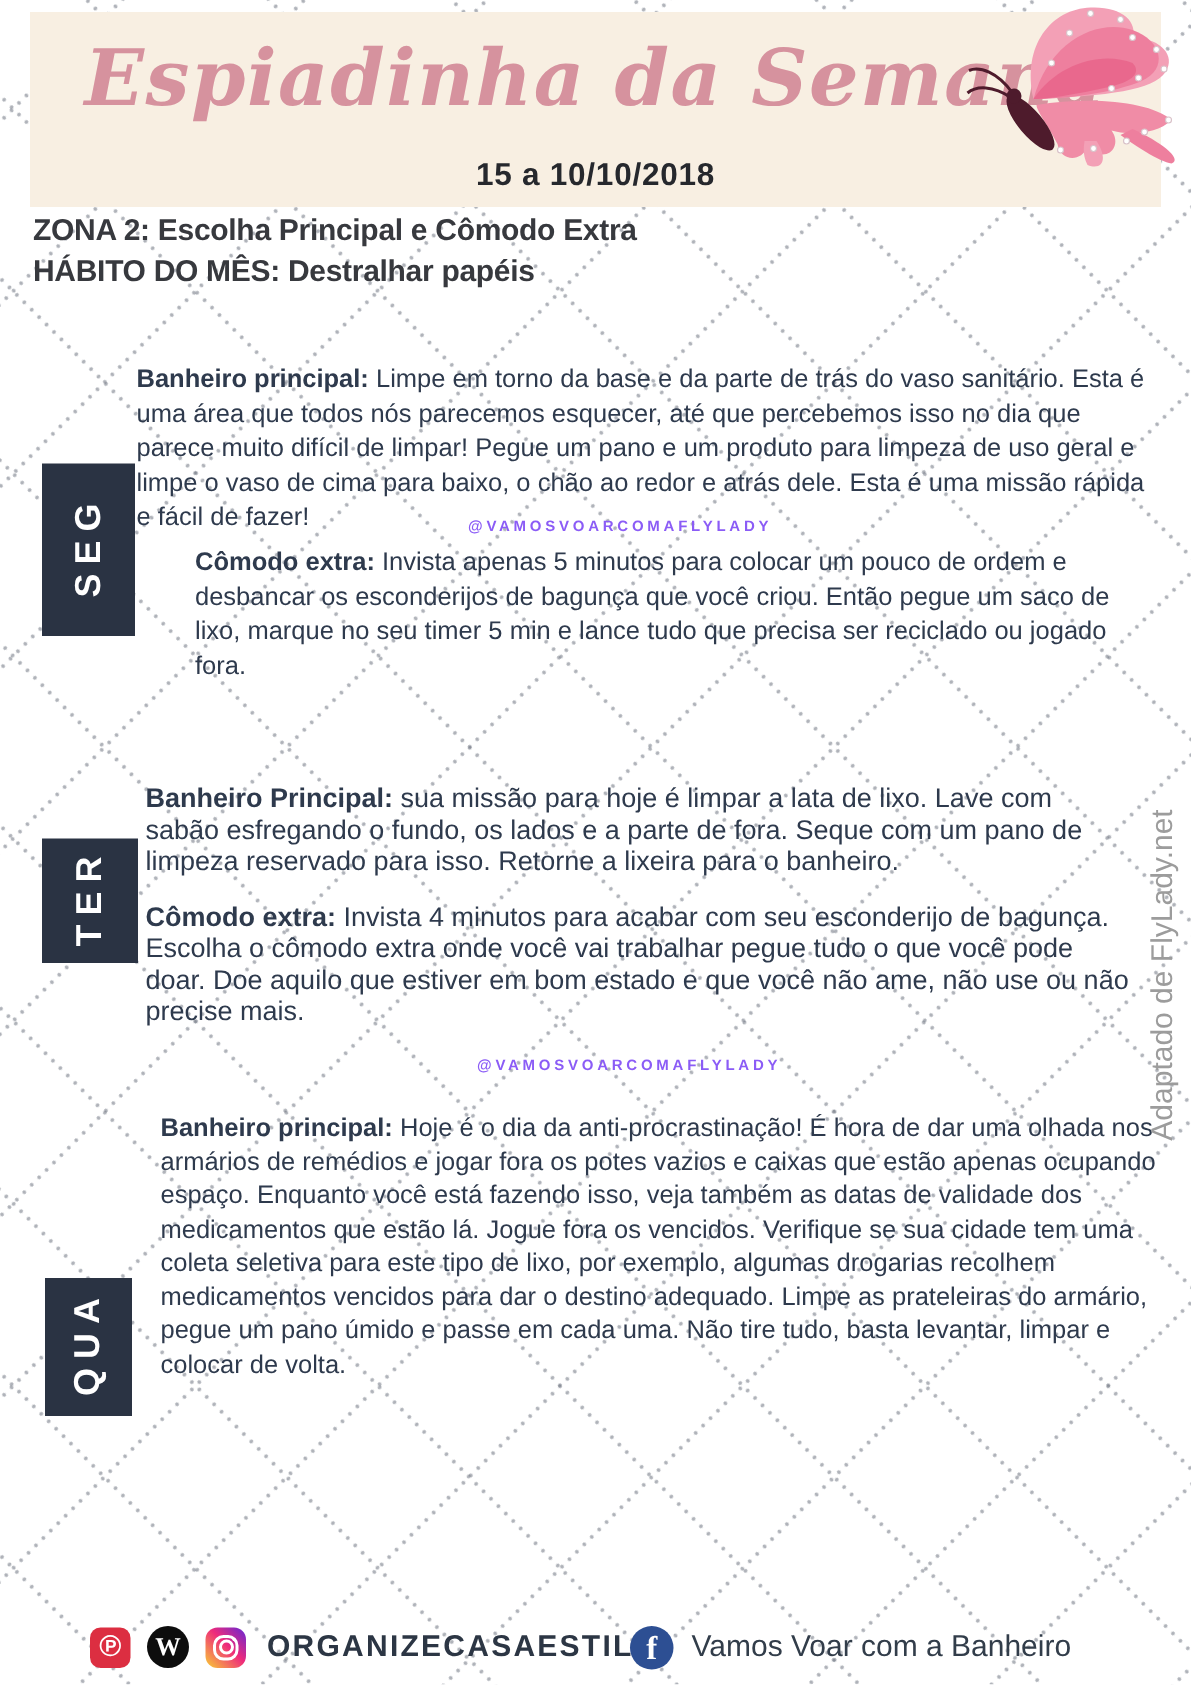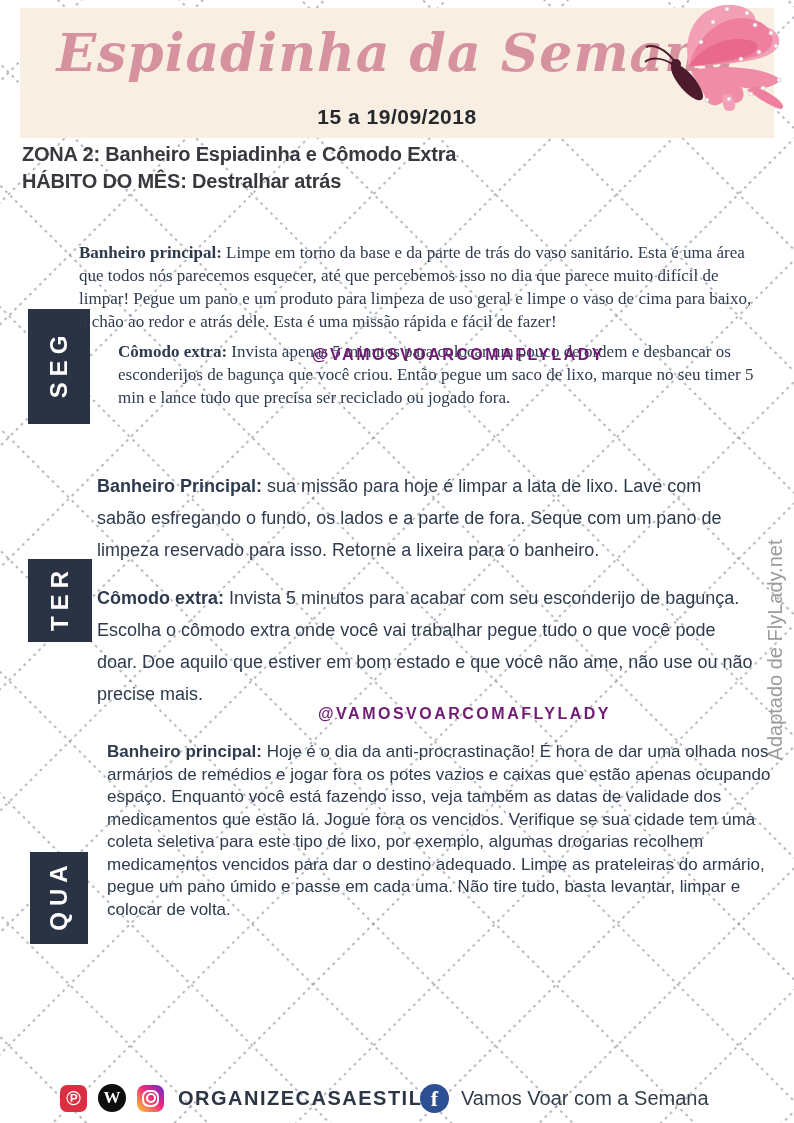--- a/index.html
+++ b/index.html
@@ -30,30 +30,30 @@
   .daybox{position:absolute;background:#2a3343;display:flex;align-items:center;justify-content:center;}
   .daybox span{transform:rotate(-90deg);color:#ffffff;font-size:24px;font-weight:600;
                letter-spacing:6px;text-indent:6px;white-space:nowrap;}
   .seg-box{left:28px;top:309px;width:62px;height:115px;}
   .ter-box{left:28px;top:559px;width:64px;height:83px;}
   .qua-box{left:30px;top:852px;width:58px;height:92px;}
 
   
   .daytext{position:absolute;color:#2e3a4d;}
   .daytext p{margin:0;}
-  .seg-text{left:79px;top:241px;width:676px;font-size:17px;line-height:23px;font-family:Liberation Serif, serif;}
+  .seg-text{left:91px;top:241px;width:676px;font-size:17px;line-height:23px;}
   .seg-text p + p{margin-top:7px;margin-left:39px;}
-  .ter-text{left:97px;top:470px;width:656px;font-size:18px;line-height:32px;}
+  .ter-text{left:97px;top:522px;width:656px;font-size:18px;line-height:21px;}
   .ter-text p + p{margin-top:16px;}
   .qua-text{left:97px;top:741px;width:678px;font-size:17px;line-height:22.5px;margin-left:10px;}
   .qua-text p + p{margin-top:4px;}
   .lead{font-weight:700;}
 
-  .wm{position:absolute;font-size:16px;font-weight:700;letter-spacing:2.5px;
-      color:#701a75;white-space:nowrap;}
+  .wm{position:absolute;font-size:10px;font-weight:700;letter-spacing:2.5px;
+      color:#8b5cf6;white-space:nowrap;}
   .wm1{left:312px;top:346px;}
   .wm2{left:318px;top:705px;}
 
   .sidenote{position:absolute;left:626px;top:638px;width:300px;height:24px;
             transform:rotate(-90deg);text-align:center;font-size:20px;color:#9c9c9c;
             white-space:nowrap;}
 
   
   .footer-left{position:absolute;left:60px;top:1084px;display:flex;align-items:center;}
   .footer-right{position:absolute;left:420px;top:1084px;display:flex;align-items:center;}
@@ -75,21 +75,21 @@
 </head>
 <body>
 
 <div class="sheet">
   <div class="pattern"></div>
 
   <div class="content">
 
     <div class="band">
       <div class="title">Espiadinha da Semana</div>
-      <div class="date">15 a 19/09/2018</div>
+      <div class="date">15 a 10/10/2018</div>
     </div>
 
     <svg class="butterfly" viewBox="0 0 150 110">
       <path d="M32,60 C22,46 10,42 3,45" stroke="#4e1b2c" stroke-width="2" fill="none"></path>
       <path d="M31,63 C19,55 8,55 2,60" stroke="#4e1b2c" stroke-width="2" fill="none"></path>
       <path d="M46,64 C38,28 58,4 84,3 C104,2 116,12 112,24 C128,22 142,34 134,46 C126,58 96,62 46,64 Z" fill="#f3a0b6"></path>
       <path d="M46,64 C56,26 88,10 112,18 C132,25 136,44 118,52 C100,60 66,64 46,64 Z" fill="#ee7f9e"></path>
       <path d="M46,64 C62,40 92,32 112,40 C118,46 112,52 100,55 C80,60 56,64 46,64 Z" fill="#e7648a" opacity="0.85"></path>
       <path d="M48,68 C86,62 124,66 138,78 C128,88 108,88 98,85 C106,96 94,108 82,96 C78,106 64,106 62,94 C56,82 48,72 48,68 Z" fill="#f08ca6"></path>
       <path d="M112,84 C130,92 146,104 138,107 C130,106 112,94 104,88 Z" fill="#ee7f9e"></path>
@@ -108,39 +108,39 @@
           <circle cx="120" cy="86" r="2"></circle>
         <circle cx="108" cy="92" r="2"></circle>
           <circle cx="86" cy="97" r="2"></circle>
           <circle cx="64" cy="98" r="2"></circle>
         <circle cx="70" cy="20" r="2"></circle>
           <circle cx="58" cy="40" r="2"></circle>
       </g>
     </svg>
 
     <div class="zone">
-      <div>ZONA 2: Banheiro Espiadinha e Cômodo Extra</div>
-      <div>HÁBITO DO MÊS: Destralhar atrás</div>
+      <div>ZONA 2: Escolha Principal e Cômodo Extra</div>
+      <div>HÁBITO DO MÊS: Destralhar papéis</div>
     </div>
 
     <div class="daybox seg-box">
       <span>SEG</span>
     </div>
     <div class="daytext seg-text">
       <p><span class="lead">Banheiro principal:</span><span> Limpe em torno da base e da parte de trás do vaso sanitário. Esta é uma área que todos nós parecemos esquecer, até que percebemos isso no dia que parece muito difícil de limpar! Pegue um pano e um produto para limpeza de uso geral e limpe o vaso de cima para baixo, o chão ao redor e atrás dele. Esta é uma missão rápida e fácil de fazer!</span></p>
       <p><span class="lead">Cômodo extra:</span><span> Invista apenas 5 minutos para colocar um pouco de ordem e desbancar os esconderijos de bagunça que você criou. Então pegue um saco de lixo, marque no seu timer 5 min e lance tudo que precisa ser reciclado ou jogado fora.</span></p>
     </div>
     <div class="wm wm1">@VAMOSVOARCOMAFLYLADY</div>
 
     <div class="daybox ter-box">
       <span>TER</span>
     </div>
     <div class="daytext ter-text">
       <p><span class="lead">Banheiro Principal:</span><span> sua missão para hoje é limpar a lata de lixo. Lave com sabão esfregando o fundo, os lados e a parte de fora. Seque com um pano de limpeza reservado para isso. Retorne a lixeira para o banheiro.</span></p>
-      <p><span class="lead">Cômodo extra:</span><span> Invista 5 minutos para acabar com seu esconderijo de bagunça. Escolha o cômodo extra onde você vai trabalhar pegue tudo o que você pode doar. Doe aquilo que estiver em bom estado e que você não ame, não use ou não precise mais.</span></p>
+      <p><span class="lead">Cômodo extra:</span><span> Invista 4 minutos para acabar com seu esconderijo de bagunça. Escolha o cômodo extra onde você vai trabalhar pegue tudo o que você pode doar. Doe aquilo que estiver em bom estado e que você não ame, não use ou não precise mais.</span></p>
     </div>
     <div class="wm wm2">@VAMOSVOARCOMAFLYLADY</div>
 
     <div class="daybox qua-box">
       <span>QUA</span>
     </div>
     <div class="daytext qua-text">
       <p><span class="lead">Banheiro principal:</span><span> Hoje é o dia da anti-procrastinação! É hora de dar uma olhada nos armários de remédios e jogar fora os potes vazios e caixas que estão apenas ocupando espaço. Enquanto você está fazendo isso, veja também as datas de validade dos medicamentos que estão lá. Jogue fora os vencidos. Verifique se sua cidade tem uma coleta seletiva para este tipo de lixo, por exemplo, algumas drogarias recolhem medicamentos vencidos para dar o destino adequado. Limpe as prateleiras do armário, pegue um pano úmido e passe em cada uma. Não tire tudo, basta levantar, limpar e colocar de volta.</span></p>
     </div>
 
@@ -157,16 +157,16 @@
         <div class="cam"></div>
         <div class="lens"></div>
         <div class="dot"></div>
       </div>
       <div class="handle">ORGANIZECASAESTILO</div>
     </div>
     <div class="footer-right">
       <div class="sicon fb">
           <span>f</span>
         </div>
-      <div class="fbname">Vamos Voar com a Semana</div>
+      <div class="fbname">Vamos Voar com a Banheiro</div>
     </div>
   </div>
 </div>
 
 </body></html>

